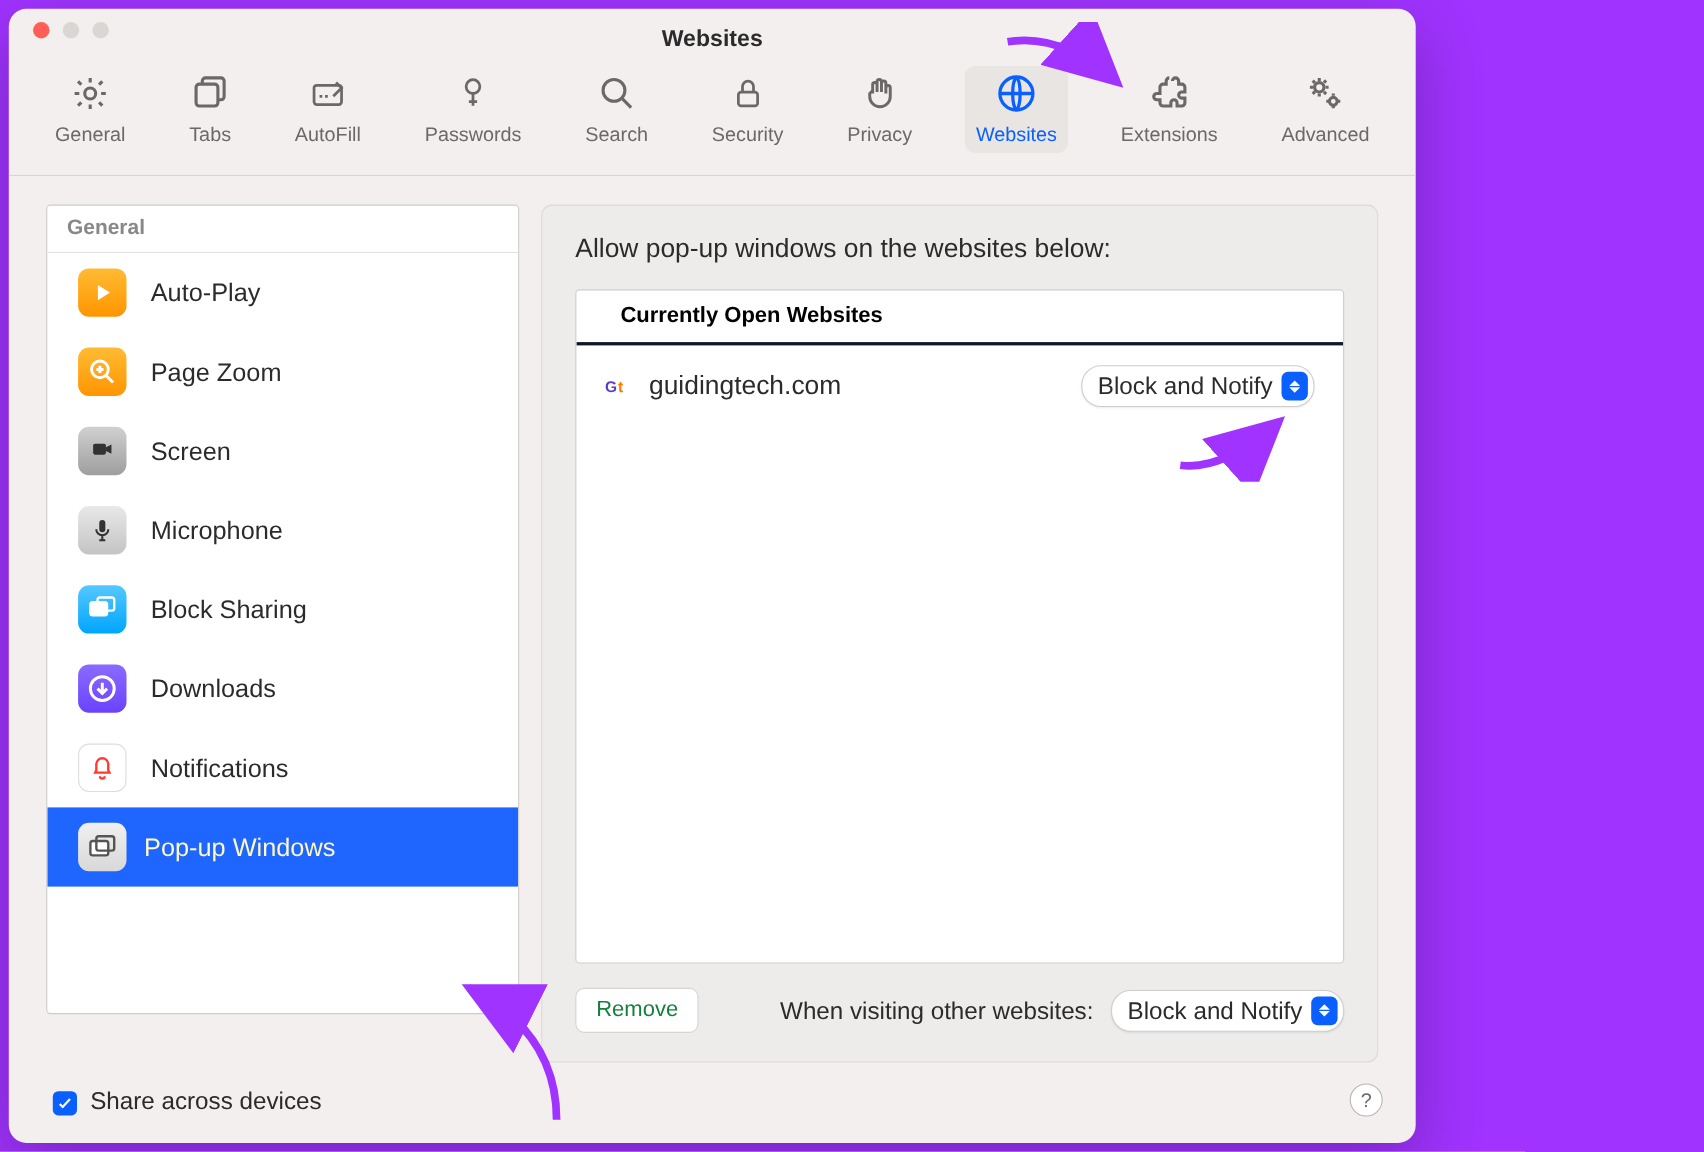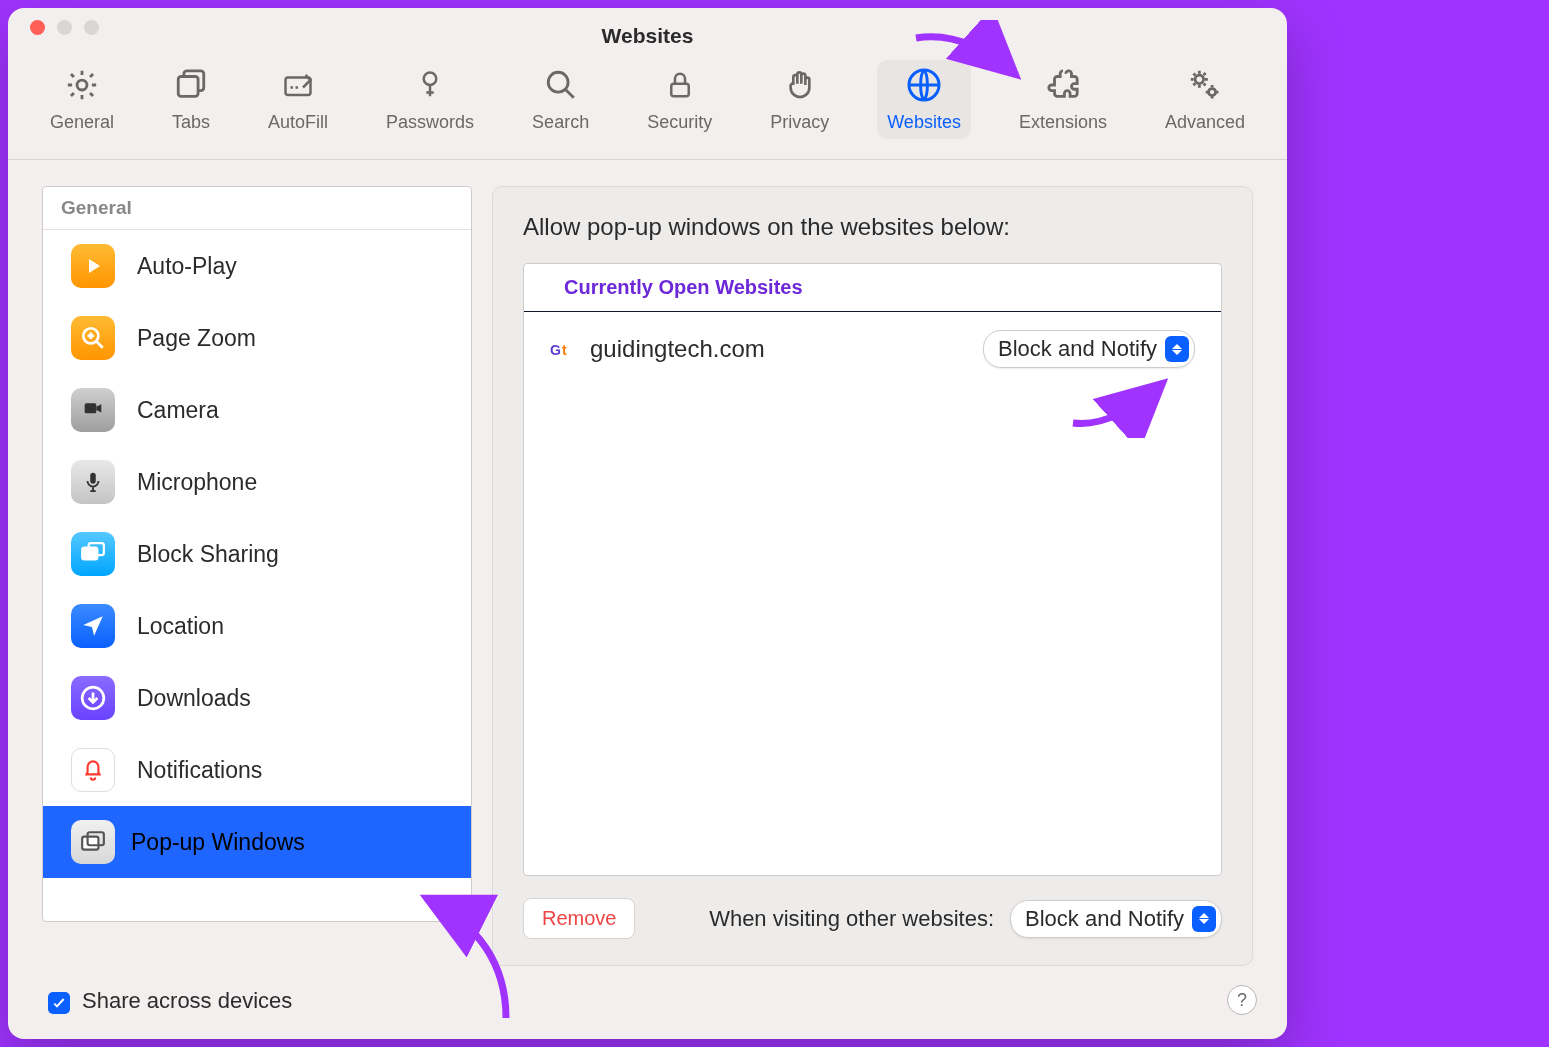--- a/index.html
+++ b/index.html
@@ -46,52 +46,52 @@
   .titem.active .tlabel{color:var(--accent);}
   
   .content{display:flex;gap:20px;padding:26px 34px 14px;position:relative;height:820px;}
   .sidebar{
     width:430px;height:736px;
     background:#fff;border:1px solid #cfcccb;border-radius:4px;
     overflow:hidden;
   }
   .shdr{color:#888;font-weight:600;font-size:19px;padding:10px 18px;border-bottom:1px solid #e4e1df;}
   .sitem{display:flex;align-items:center;gap:22px;padding:14px 28px;font-size:23px;cursor:pointer;}
-  .sitem.selected{background:#1e66ff;color:#000000;gap:16px;}
+  .sitem.selected{background:#1e66ff;color:#fef9c3;gap:16px;}
   .sicon{width:44px;height:44px;border-radius:10px;display:flex;align-items:center;justify-content:center;flex-shrink:0;}
   
   .panel{
     flex:1;
     background:#eeeceb;border:1px solid #dcd9d7;border-radius:10px;
     padding:26px 30px;
     display:flex;flex-direction:column;justify-content:center;
   }
   .phdr{font-size:24px;margin-bottom:22px;}
   .listbox{flex:1;background:#fff;border:1px solid #cfcccb;border-radius:4px;overflow:hidden;}
-  .lhdr{color:#6d28d9;font-weight:600;font-size:20px;padding:12px 40px;border-bottom:1px solid #0f172a;}
+  .lhdr{color:#000000;font-weight:600;font-size:20px;padding:12px 40px;border-bottom:3px solid #0f172a;}
   .lrow{display:flex;align-items:center;justify-content:space-between;padding:18px 26px;font-size:24px;}
   .site{display:flex;align-items:center;gap:14px;}
   .favicon{width:26px;height:26px;}
   .select{
     display:flex;align-items:center;gap:8px;
     background:#fff;border:1px solid #cfcccb;border-radius:18px;
     padding:5px 5px 5px 14px;font-size:22px;
     box-shadow:0 1px 2px rgba(0,0,0,.08);cursor:pointer;
   }
   .select .chev{
     width:24px;height:26px;background:#0a60ff;border-radius:6px;
     display:flex;flex-direction:column;align-items:center;justify-content:center;gap:1px;
   }
   .select .chev::before,.select .chev::after{content:"";width:0;height:0;border-left:5px solid transparent;border-right:5px solid transparent;}
   .select .chev::before{border-bottom:5px solid #fff;}
   .select .chev::after{border-top:5px solid #fff;}
   .pfooter{display:flex;align-items:center;justify-content:space-between;padding-top:22px;}
   .removebtn{
     background:#fff;border:1px solid #d7d4d2;border-radius:8px;
-    padding:8px 18px;font-size:20px;color:#ef4444;
+    padding:8px 18px;font-size:20px;color:#15803d;
   }
   .otherline{display:flex;align-items:center;gap:16px;font-size:22px;}
   
   .share{display:flex;align-items:flex-end;gap:12px;padding:8px 40px;font-size:22px;}
   .chk{width:22px;height:22px;background:#0a60ff;border-radius:5px;display:flex;align-items:center;justify-content:center;}
   .chk svg{stroke:#fff;}
   .helpbtn{
     position:absolute;right:30px;bottom:24px;
     width:30px;height:30px;border-radius:50%;border:1.5px solid #b8b5b3;
     display:flex;align-items:center;justify-content:center;
@@ -230,47 +230,39 @@
         </span>
         <span>Page Zoom</span>
       </div>
       <div class="sitem">
         <span class="sicon" style="background:linear-gradient(#d0d0d0,#9e9e9e)">
           <svg viewBox="0 0 24 24" width="28" height="20" fill="#323232">
               <rect x="2" y="4" width="14" height="12" rx="2"></rect>
               <path d="M16 8l6-3v10l-6-3z"></path>
             </svg>
         </span>
-        <span>Camera</span>
+        <span>Screen</span>
       </div>
       <div class="sitem">
         <span class="sicon" style="background:linear-gradient(#e8e8e8,#c4c4c4)">
           <svg viewBox="0 0 24 24" width="22" height="30" fill="#323232">
               <rect x="9" y="2" width="6" height="12" rx="3"></rect>
               <path d="M6 11a6 6 0 0 0 12 0M12 18v4M9 22h6" stroke="#323232" stroke-width="2" fill="none"></path>
             </svg>
         </span>
         <span>Microphone</span>
       </div>
       <div class="sitem">
         <span class="sicon" style="background:linear-gradient(#55c8ff,#00a5ff)">
           <svg viewBox="0 0 24 24" width="30" height="26" stroke="#fff" stroke-width="2" fill="none">
               <rect x="2" y="6" width="14" height="11" rx="2" fill="#fff"></rect>
               <rect x="8" y="2" width="14" height="11" rx="2"></rect>
             </svg>
         </span>
         <span>Block Sharing</span>
-      </div>
-      <div class="sitem">
-        <span class="sicon" style="background:linear-gradient(#3a8bff,#0a60ff)">
-          <svg viewBox="0 0 24 24" width="26" height="26" fill="#fff">
-              <path d="M3 11l18-8-8 18-2-8z"></path>
-            </svg>
-        </span>
-        <span>Location</span>
       </div>
       <div class="sitem">
         <span class="sicon" style="background:linear-gradient(#8a6bff,#6a42ff)">
           <svg viewBox="0 0 24 24" width="26" height="26" stroke="#fff" stroke-width="2.5" fill="none">
               <circle cx="12" cy="12" r="10"></circle>
               <path d="M12 7v8M8 12l4 4 4-4"></path>
             </svg>
         </span>
         <span>Downloads</span>
       </div>

